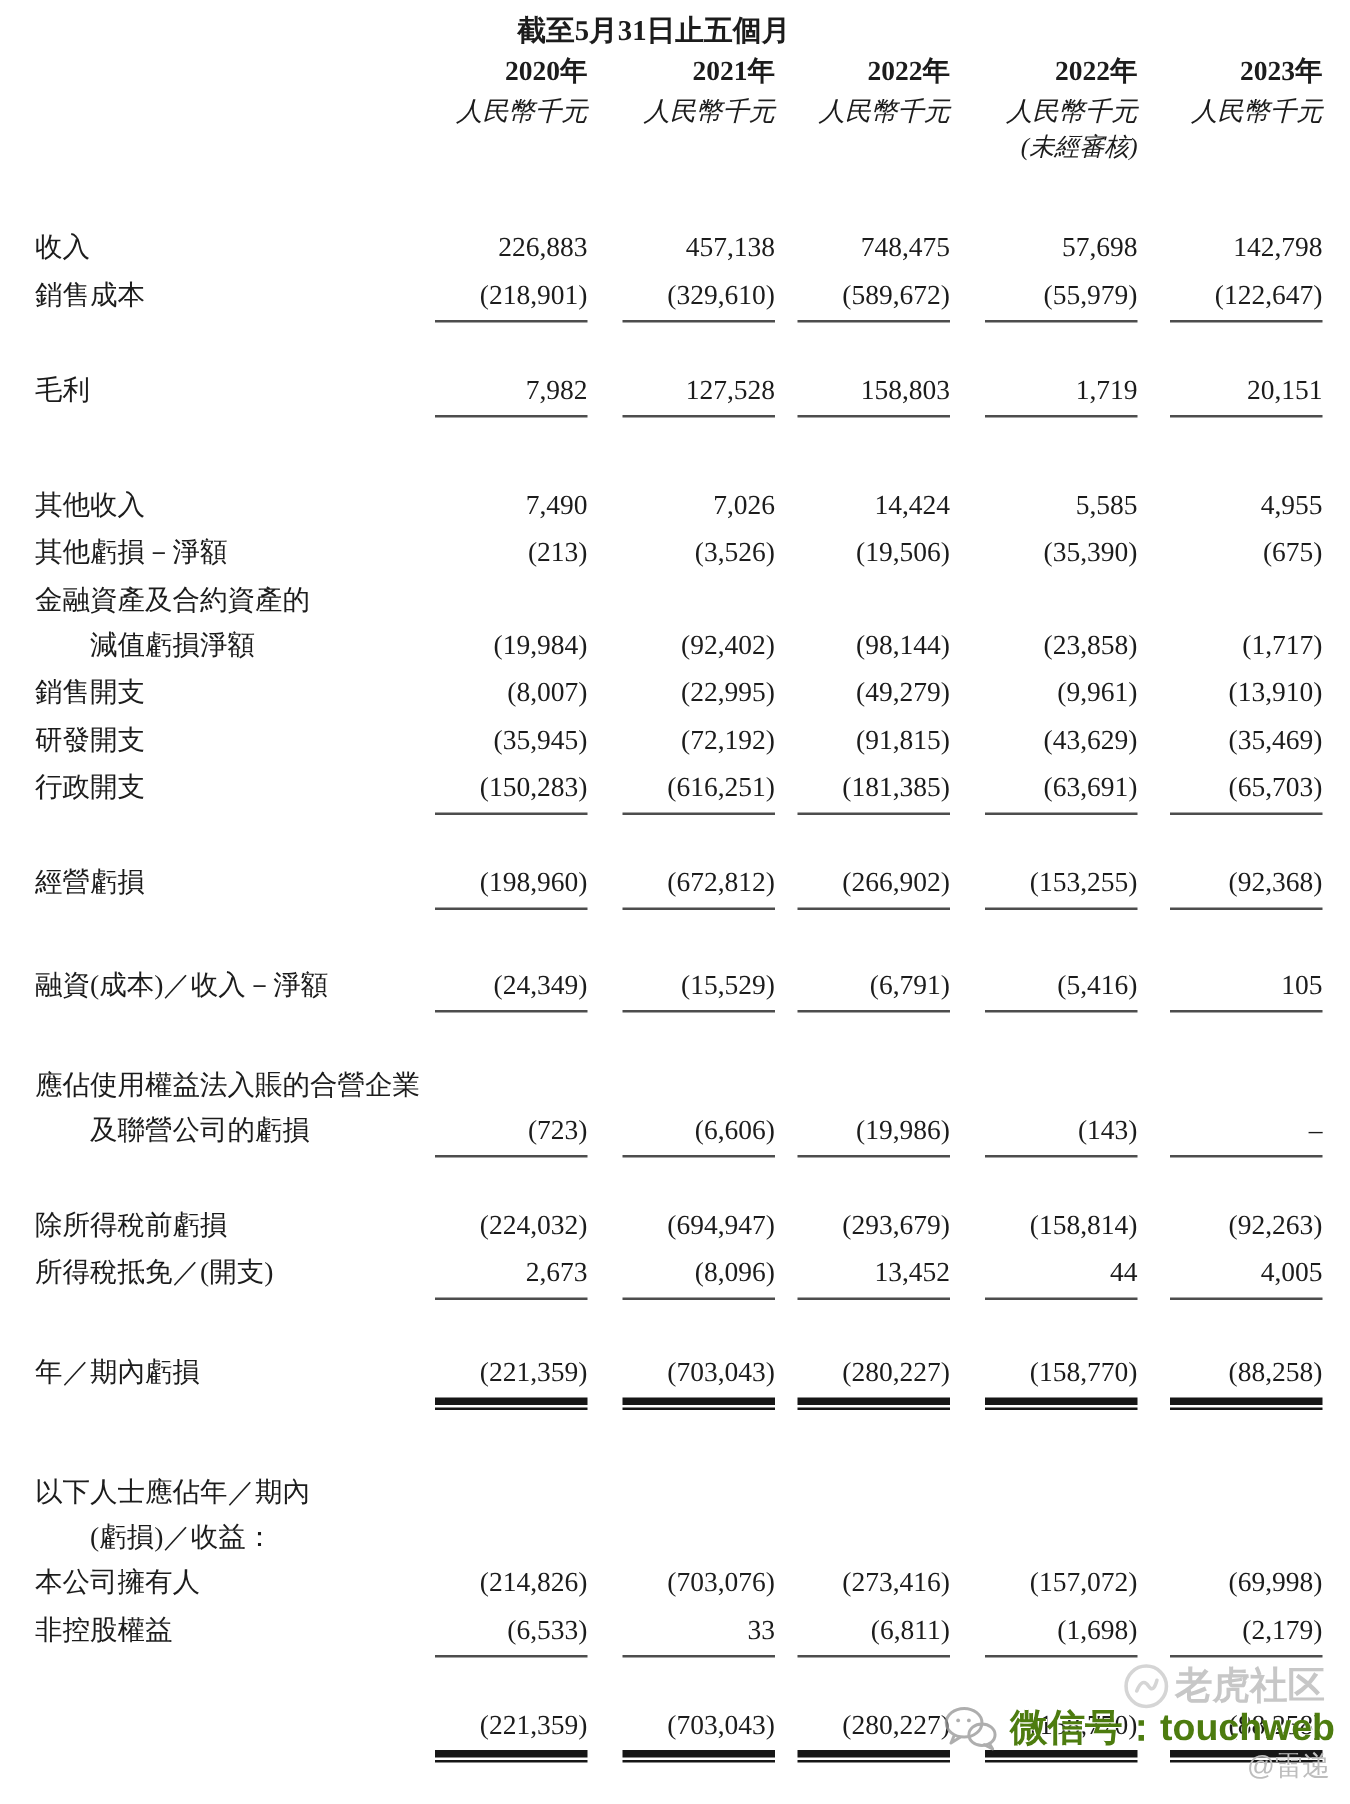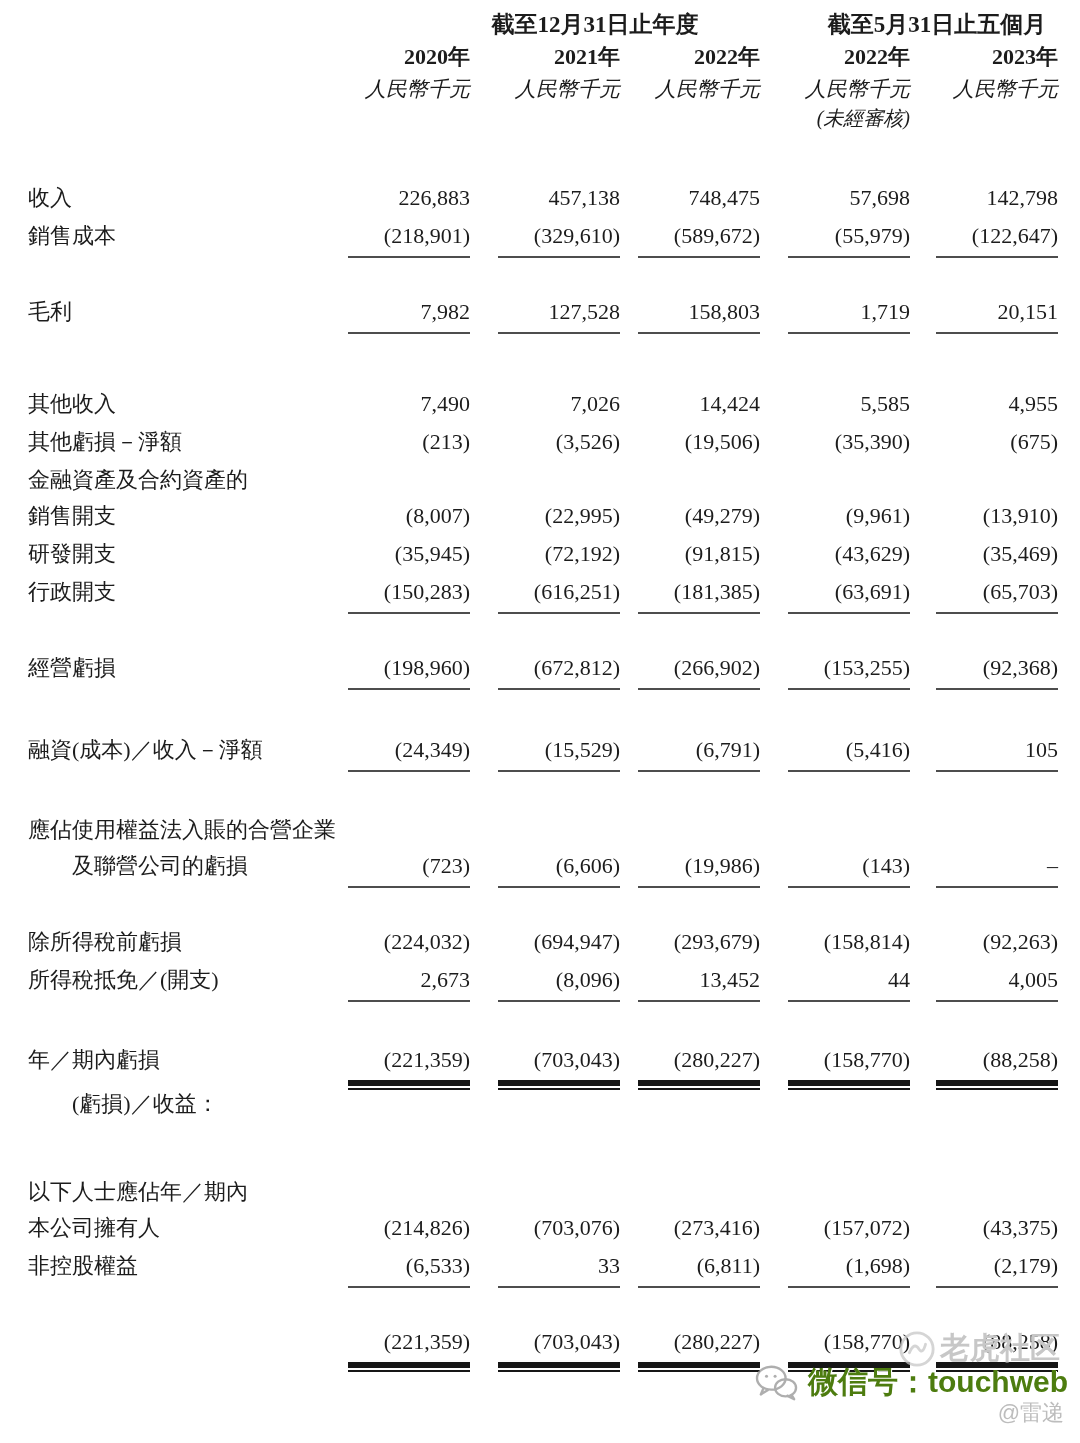--- a/index.html
+++ b/index.html
@@ -63,21 +63,20 @@
   }
 </style>
 </head>
 <body>
 
 <div class="page">
 
   <div>
     <div class="hrow groups">
       <div class="label-sp"></div>
-      <div class="grp g1">截至12月31日止年度</div>
       <div class="grp g2">截至5月31日止五個月</div>
     </div>
     <div class="hrow years">
       <div class="label-sp"></div>
       <div class="hcell c1">2020年</div>
       <div class="hcell c2">2021年</div>
       <div class="hcell c3">2022年</div>
       <div class="hcell c4">2022年</div>
       <div class="hcell c5">2023年</div>
     </div>
@@ -188,20 +187,38 @@
       </div>
       <div class="row">
         <div class="lbl">金融資產及合約資產的</div>
         <div class="cell c1"></div>
         <div class="cell c2"></div>
         <div class="cell c3"></div>
         <div class="cell c4"></div>
         <div class="cell c5"></div>
       </div>
       <div class="row">
+        <div class="lbl indent">減值虧損淨額</div>
+        <div class="cell c1">
+          <span class="num">(19,984)</span>
+        </div>
+        <div class="cell c2">
+          <span class="num">(92,402)</span>
+        </div>
+        <div class="cell c3">
+          <span class="num">(98,144)</span>
+        </div>
+        <div class="cell c4">
+          <span class="num">(23,858)</span>
+        </div>
+        <div class="cell c5">
+          <span class="num">(1,717)</span>
+        </div>
+      </div>
+      <div class="row">
         <div class="lbl">銷售開支</div>
         <div class="cell c1">
           <span class="num">(8,007)</span>
         </div>
         <div class="cell c2">
           <span class="num">(22,995)</span>
         </div>
         <div class="cell c3">
           <span class="num">(49,279)</span>
         </div>
@@ -357,52 +374,52 @@
         <div class="cell c3">
           <span class="num du">(280,227)</span>
         </div>
         <div class="cell c4">
           <span class="num du">(158,770)</span>
         </div>
         <div class="cell c5">
           <span class="num du">(88,258)</span>
         </div>
       </div>
+      <div class="row bold" style="margin-top: 52px;">
+        <div class="lbl">以下人士應佔年／期內</div>
+        <div class="cell c1"></div>
+        <div class="cell c2"></div>
+        <div class="cell c3"></div>
+        <div class="cell c4"></div>
+        <div class="cell c5"></div>
+      </div>
       <div class="row bold">
         <div class="lbl indent">(虧損)／收益：</div>
         <div class="cell c1"></div>
         <div class="cell c2"></div>
         <div class="cell c3"></div>
         <div class="cell c4"></div>
         <div class="cell c5"></div>
       </div>
-      <div class="row bold" style="margin-top: 52px;">
-        <div class="lbl">以下人士應佔年／期內</div>
-        <div class="cell c1"></div>
-        <div class="cell c2"></div>
-        <div class="cell c3"></div>
-        <div class="cell c4"></div>
-        <div class="cell c5"></div>
-      </div>
       <div class="row">
         <div class="lbl">本公司擁有人</div>
         <div class="cell c1">
           <span class="num">(214,826)</span>
         </div>
         <div class="cell c2">
           <span class="num">(703,076)</span>
         </div>
         <div class="cell c3">
           <span class="num">(273,416)</span>
         </div>
         <div class="cell c4">
           <span class="num">(157,072)</span>
         </div>
         <div class="cell c5">
-          <span class="num">(43,375)</span>
+          <span class="num">(69,998)</span>
         </div>
       </div>
       <div class="row">
         <div class="lbl">非控股權益</div>
         <div class="cell c1">
           <span class="num u">(6,533)</span>
         </div>
         <div class="cell c2">
           <span class="num u">33</span>
         </div>

